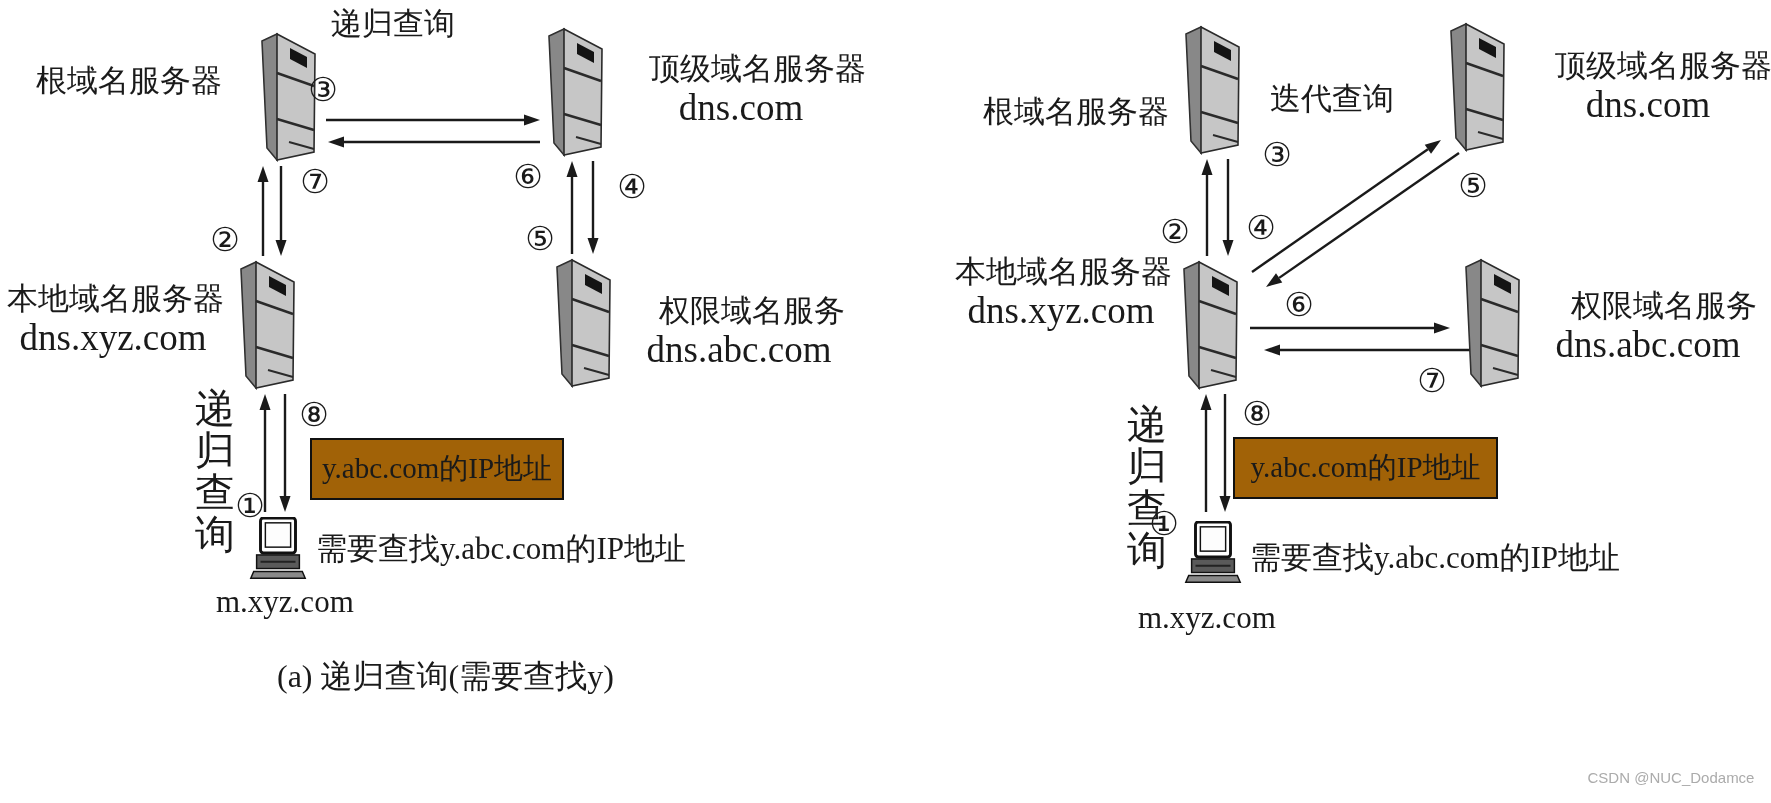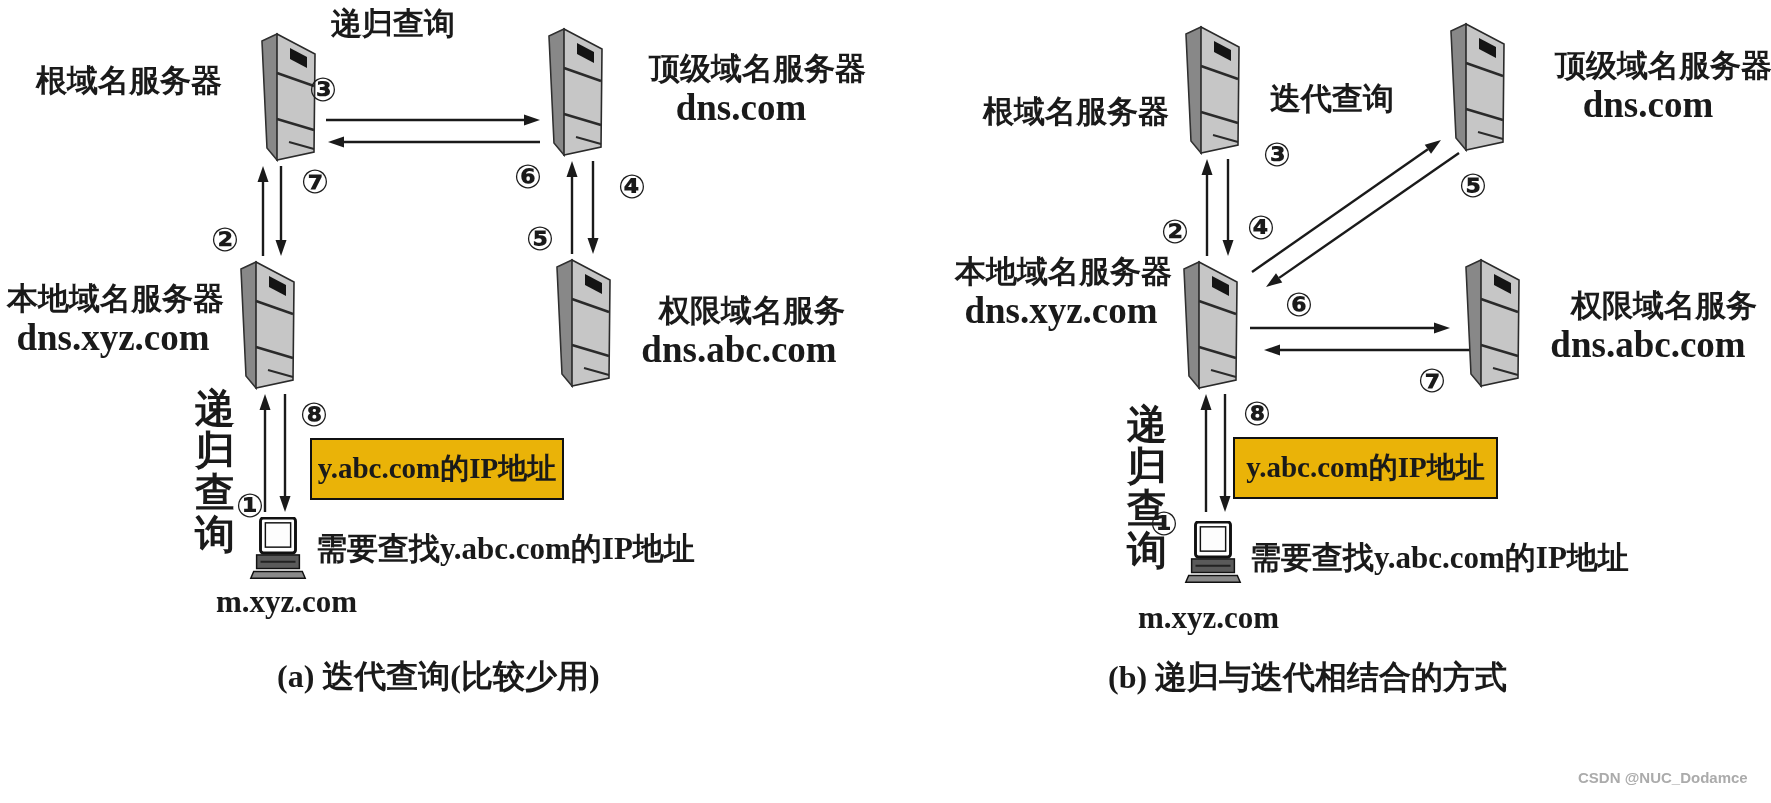--- a/index.html
+++ b/index.html
@@ -1,38 +1,38 @@
 <!DOCTYPE html>
 <html><head>
 <meta charset="utf-8">
 <style>
   html,body{margin:0;padding:0;background:#ffffff;}
   #stage{
     position:relative;width:1771px;height:803px;background:#ffffff;overflow:hidden;
-    font-family:"Liberation Serif","DejaVu Serif",serif;color:#1a1a1a;font-weight:bold;
+    font-family:"Liberation Serif","DejaVu Serif",serif;color:#1a1a1a;
   }
   #arrow-layer{position:absolute;left:0;top:0;width:1771px;height:803px;}
   .tower{position:absolute;width:62px;height:130px;}
   .pc{position:absolute;width:60px;height:70px;}
   .lbl{position:absolute;font-size:31px;white-space:nowrap;line-height:1.15;}
   .grp{position:absolute;text-align:center;line-height:1.16;}
   .grp .srv{font-size:31px;white-space:nowrap;text-align:right;}
   .grp .dom{font-size:37px;white-space:nowrap;}
   .recur{position:absolute;font-size:40px;line-height:42px;text-align:center;white-space:pre-line;}
   .step{
     position:absolute;width:34px;height:34px;font-size:33px;line-height:34px;
     text-align:center;font-family:"DejaVu Sans","Liberation Sans",sans-serif;color:#1a1a1a;
   }
   .ipbox{
     position:absolute;border:2.5px solid #111;display:flex;align-items:center;justify-content:center;
-    font-size:29px;background:#eab308;white-space:nowrap;
+    font-size:29px;background:#a16207;white-space:nowrap;
   }
   .caption{position:absolute;font-size:32px;white-space:nowrap;}
   .watermark{
-    position:absolute;left:1578px;top:769px;width:186px;text-align:left;
+    position:absolute;left:1578px;top:769px;width:186px;text-align:center;
     font-family:"Liberation Sans","DejaVu Sans",sans-serif;font-size:15px;color:#ababab;white-space:nowrap;
   }
 </style>
 </head>
 <body>
 
 <div id="stage">
 
   <svg id="arrow-layer">
       <g>
@@ -175,21 +175,21 @@
 
   <span class="step" style="left:233px;top:489px;">①</span>
   <span class="step" style="left:208px;top:223px;">②</span>
   <span class="step" style="left:306px;top:73px;">③</span>
   <span class="step" style="left:615px;top:170px;">④</span>
   <span class="step" style="left:523px;top:222px;">⑤</span>
   <span class="step" style="left:511px;top:160px;">⑥</span>
   <span class="step" style="left:298px;top:165px;">⑦</span>
   <span class="step" style="left:297px;top:398px;">⑧</span>
 
-  <div class="caption" style="left:277px;top:655px;">(a) 迭代查询(比较少用)</div>
+  <div class="caption" style="left:277px;top:655px;">(a) 递归查询(需要查找y)</div>
 
   <div class="lbl" style="left:1270px;top:52px;margin-top:29px;">迭代查询</div>
 
   <div class="lbl" style="left:983px;top:94px;">根域名服务器</div>
   <div class="tower" style="left:1182px;top:25px;"><svg viewBox="0 0 60 130" width="62" height="130">
         <polygon points="18,2 3,9 8,116 18,128" fill="#969696" stroke="#2a2a2a" stroke-width="1.6"></polygon>
         <polygon points="18,2 56,22 55,120 18,128" fill="#c6c6c6" stroke="#2a2a2a" stroke-width="1.6"></polygon>
         <polygon points="31,16 48,25 48,36 31,27" fill="#141414"></polygon>
         <line x1="18" y1="41" x2="55" y2="54" stroke="#2a2a2a" stroke-width="2.4"></line>
         <line x1="18" y1="87" x2="55" y2="98" stroke="#2a2a2a" stroke-width="2.4"></line>
@@ -258,16 +258,15 @@
 
   <span class="step" style="left:1147px;top:507px;">①</span>
   <span class="step" style="left:1158px;top:215px;">②</span>
   <span class="step" style="left:1260px;top:138px;">③</span>
   <span class="step" style="left:1244px;top:211px;">④</span>
   <span class="step" style="left:1456px;top:169px;">⑤</span>
   <span class="step" style="left:1282px;top:288px;">⑥</span>
   <span class="step" style="left:1415px;top:364px;">⑦</span>
   <span class="step" style="left:1240px;top:397px;">⑧</span>
 
-  <div class="caption" style="left:1108px;top:656px;">(b) 递归与迭代相结合的方式</div>
 
   <div class="watermark">CSDN @NUC_Dodamce</div>
 </div>
 
 </body></html>

